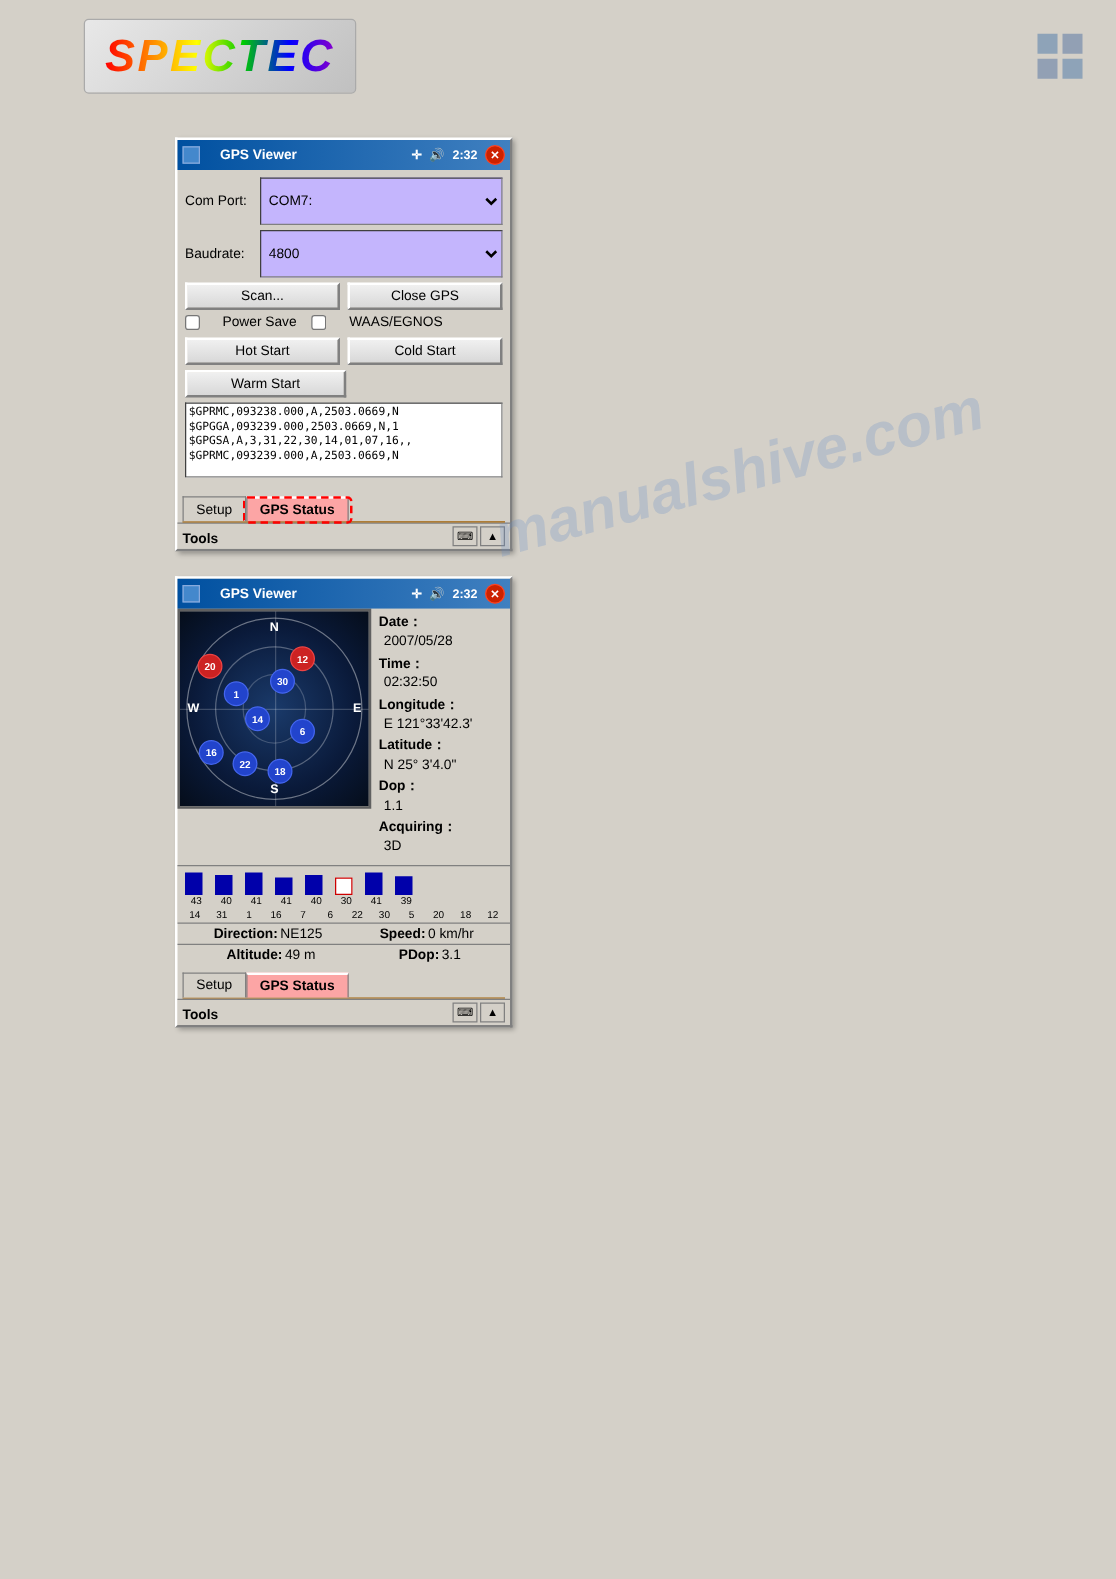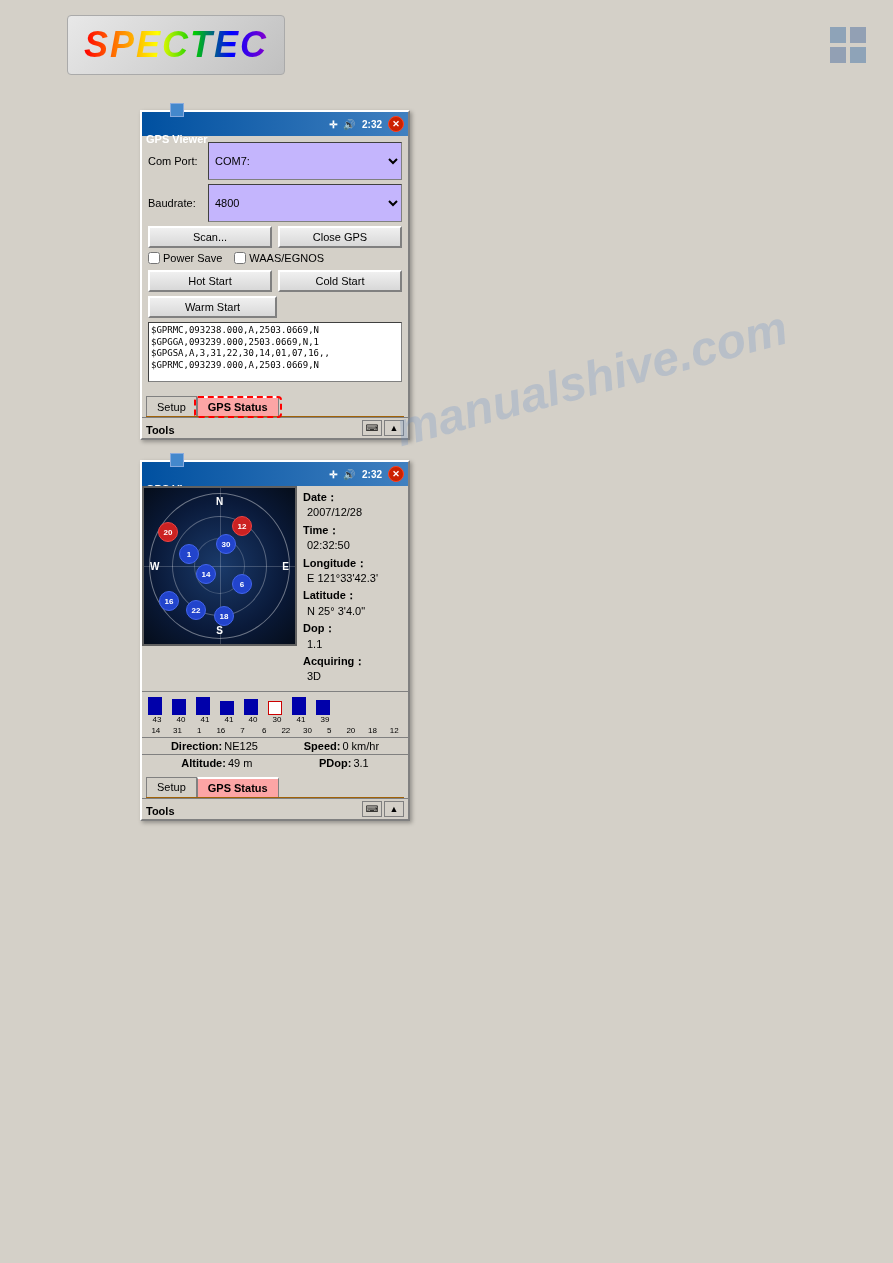--- a/index.html
+++ b/index.html
@@ -89,21 +89,20 @@
       align-items: center;
       justify-content: space-between;
       padding: 0 4px;
       font-size: 11px;
       font-weight: bold;
     }
     .titlebar-left {
       display: flex;
       align-items: center;
       gap: 16px;
-      flex-direction: column;
     }
     .titlebar-wm-icon {
       width: 14px;
       height: 14px;
       background: #4488cc;
       border: 1px solid #88aadd;
       display: inline-block;
     }
     .titlebar-controls {
       display: flex;
@@ -180,21 +179,21 @@
     
     .checkbox-row {
       display: flex;
       gap: 12px;
       align-items: center;
       margin-bottom: 6px;
     }
     .checkbox-item {
       display: flex;
       align-items: center;
-      gap: 3px;
+      gap: 18px;
       font-size: 11px;
     }
     .checkbox-item input[type="checkbox"] {
       width: 12px;
       height: 12px;
     }
 
     
     .start-btn-row {
       display: flex;
@@ -601,21 +600,21 @@
           <div class="sat-circle sat-blue" style="left:52px; top:76px;">14</div>
           <div class="sat-circle sat-blue" style="left:88px; top:86px;">6</div>
           <div class="sat-circle sat-blue" style="left:15px; top:103px;">16</div>
           <div class="sat-circle sat-blue" style="left:42px; top:112px;">22</div>
           <div class="sat-circle sat-blue" style="left:70px; top:118px;">18</div>
         </div>
 
         <div class="info-panel">
           <div class="info-row">
             <span class="info-label">Date：</span>
-            <span class="info-value">2007/12/28</span>
+            <span class="info-value">2007/05/28</span>
           </div>
           <div class="info-row">
             <span class="info-label">Time：</span>
             <span class="info-value">02:32:50</span>
           </div>
           <div class="info-row">
             <span class="info-label">Longitude：</span>
             <span class="info-value">E 121°33'42.3'</span>
           </div>
           <div class="info-row">

